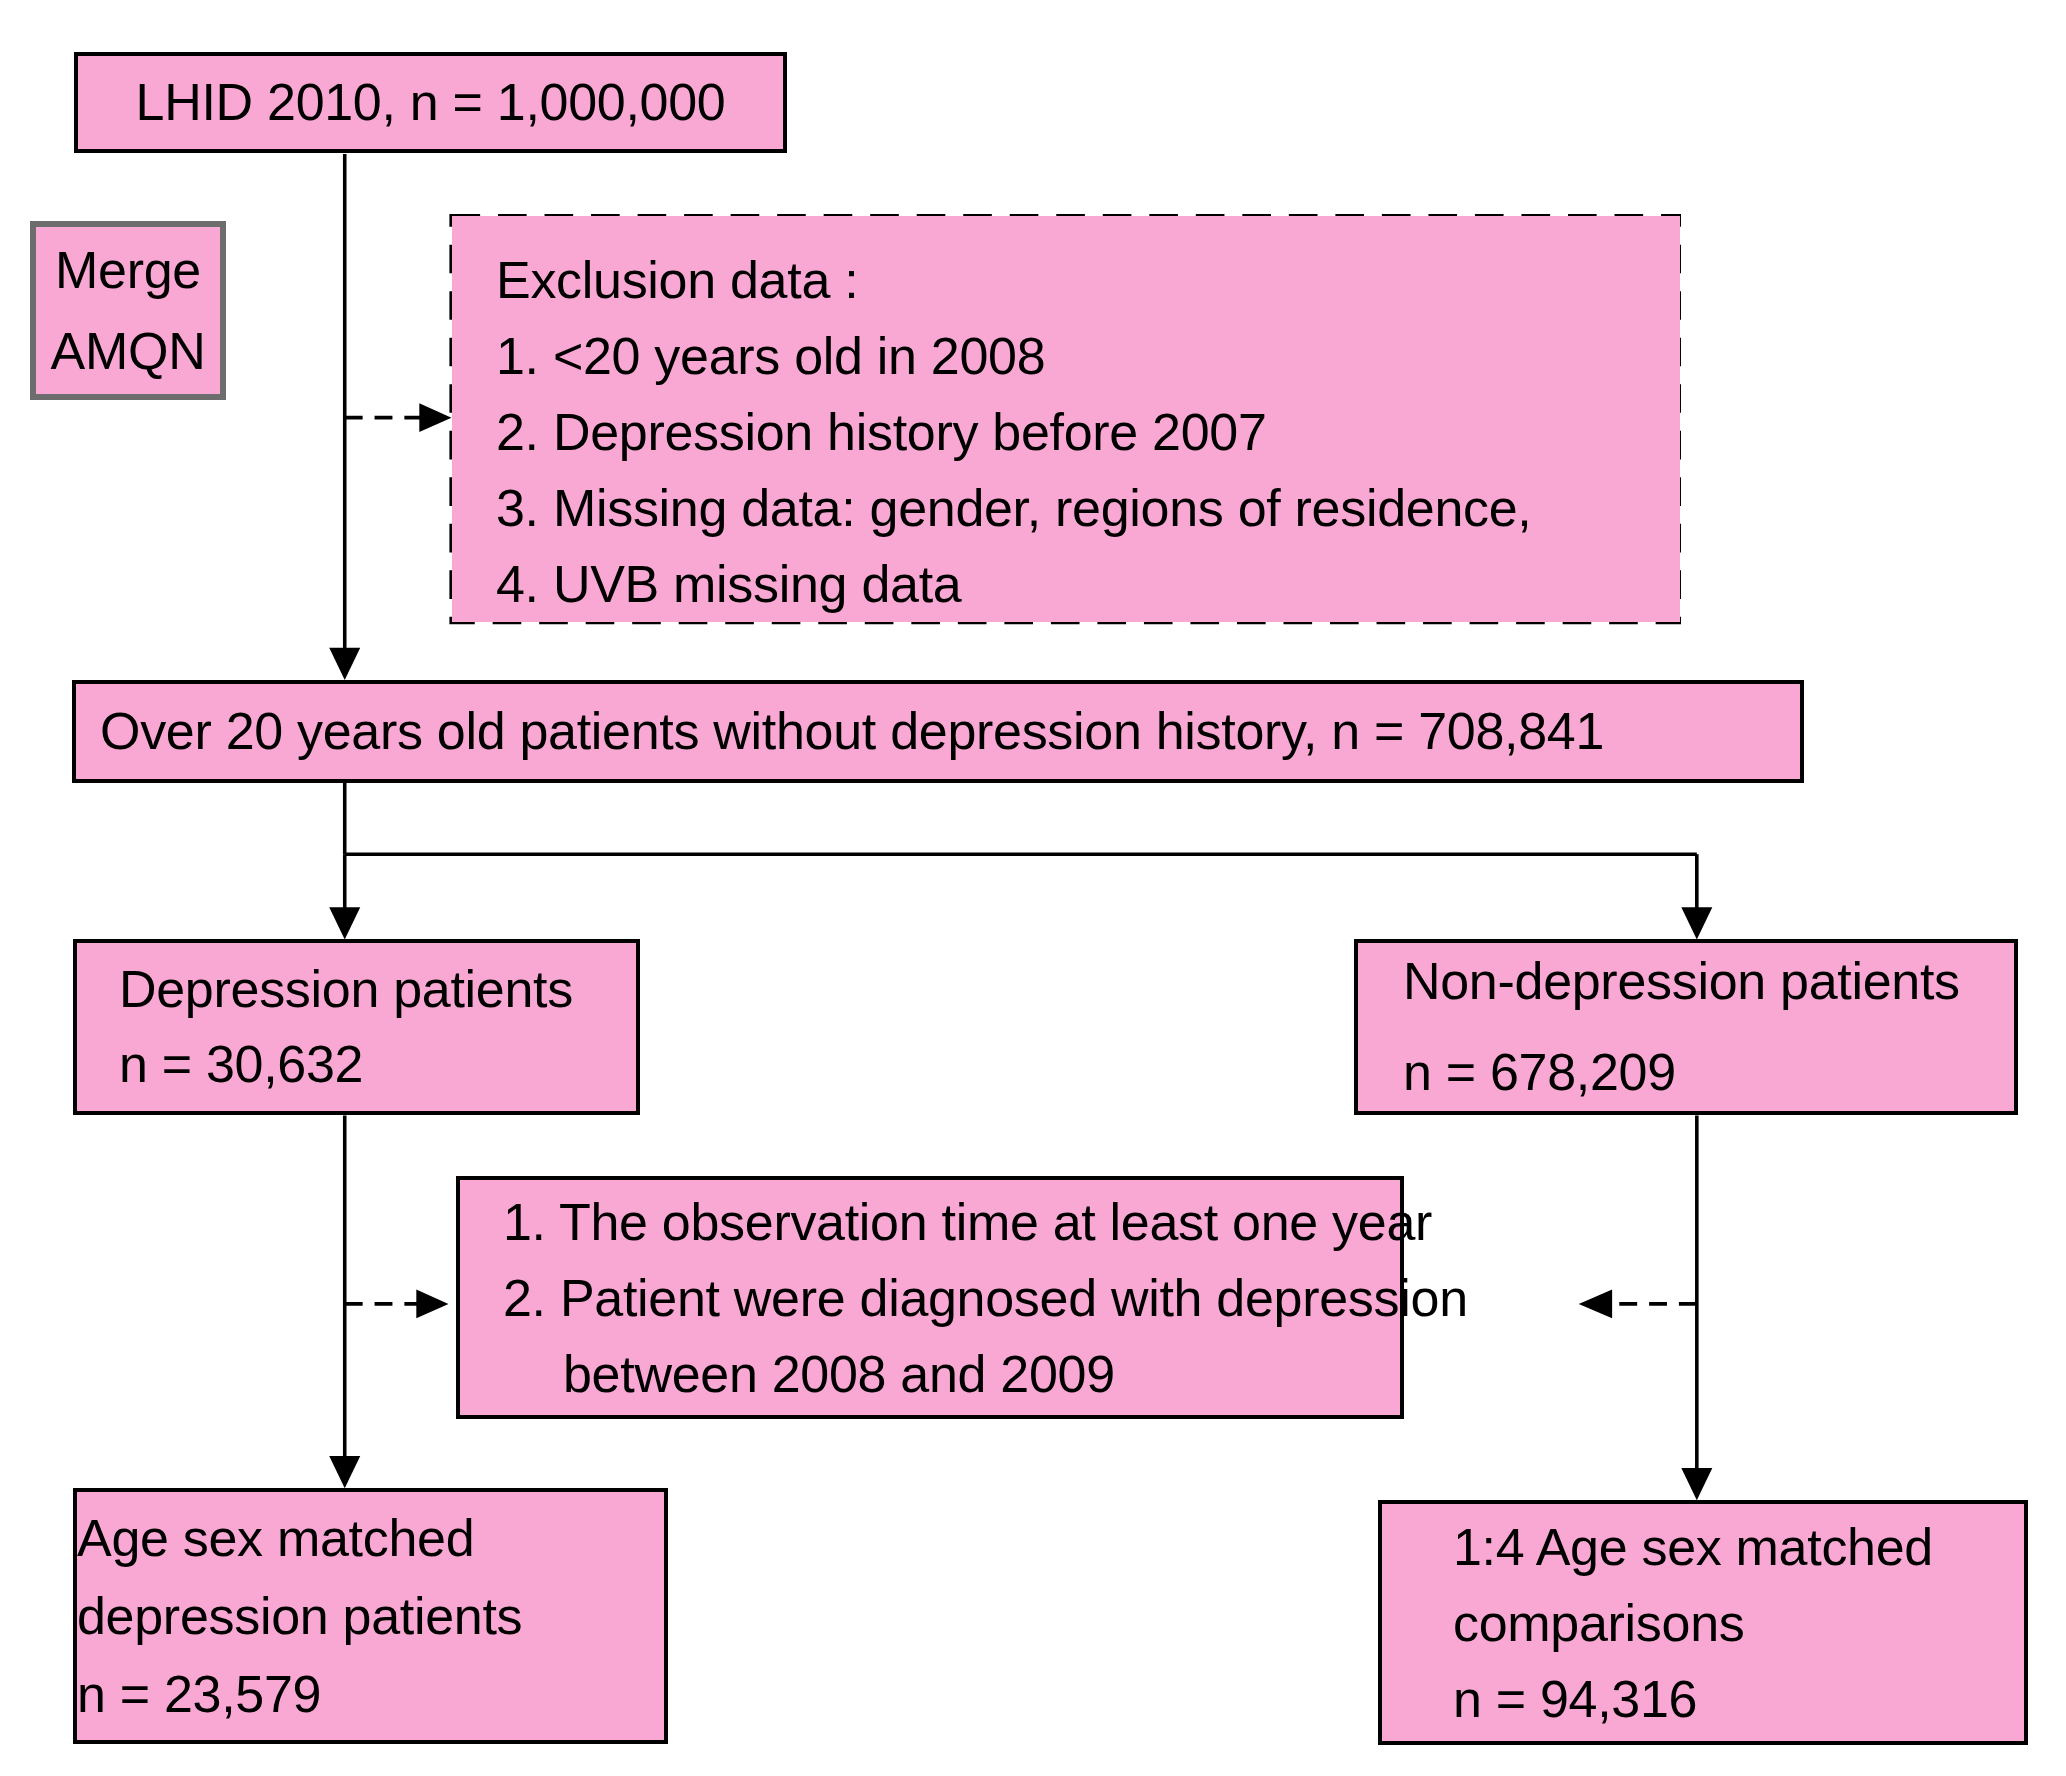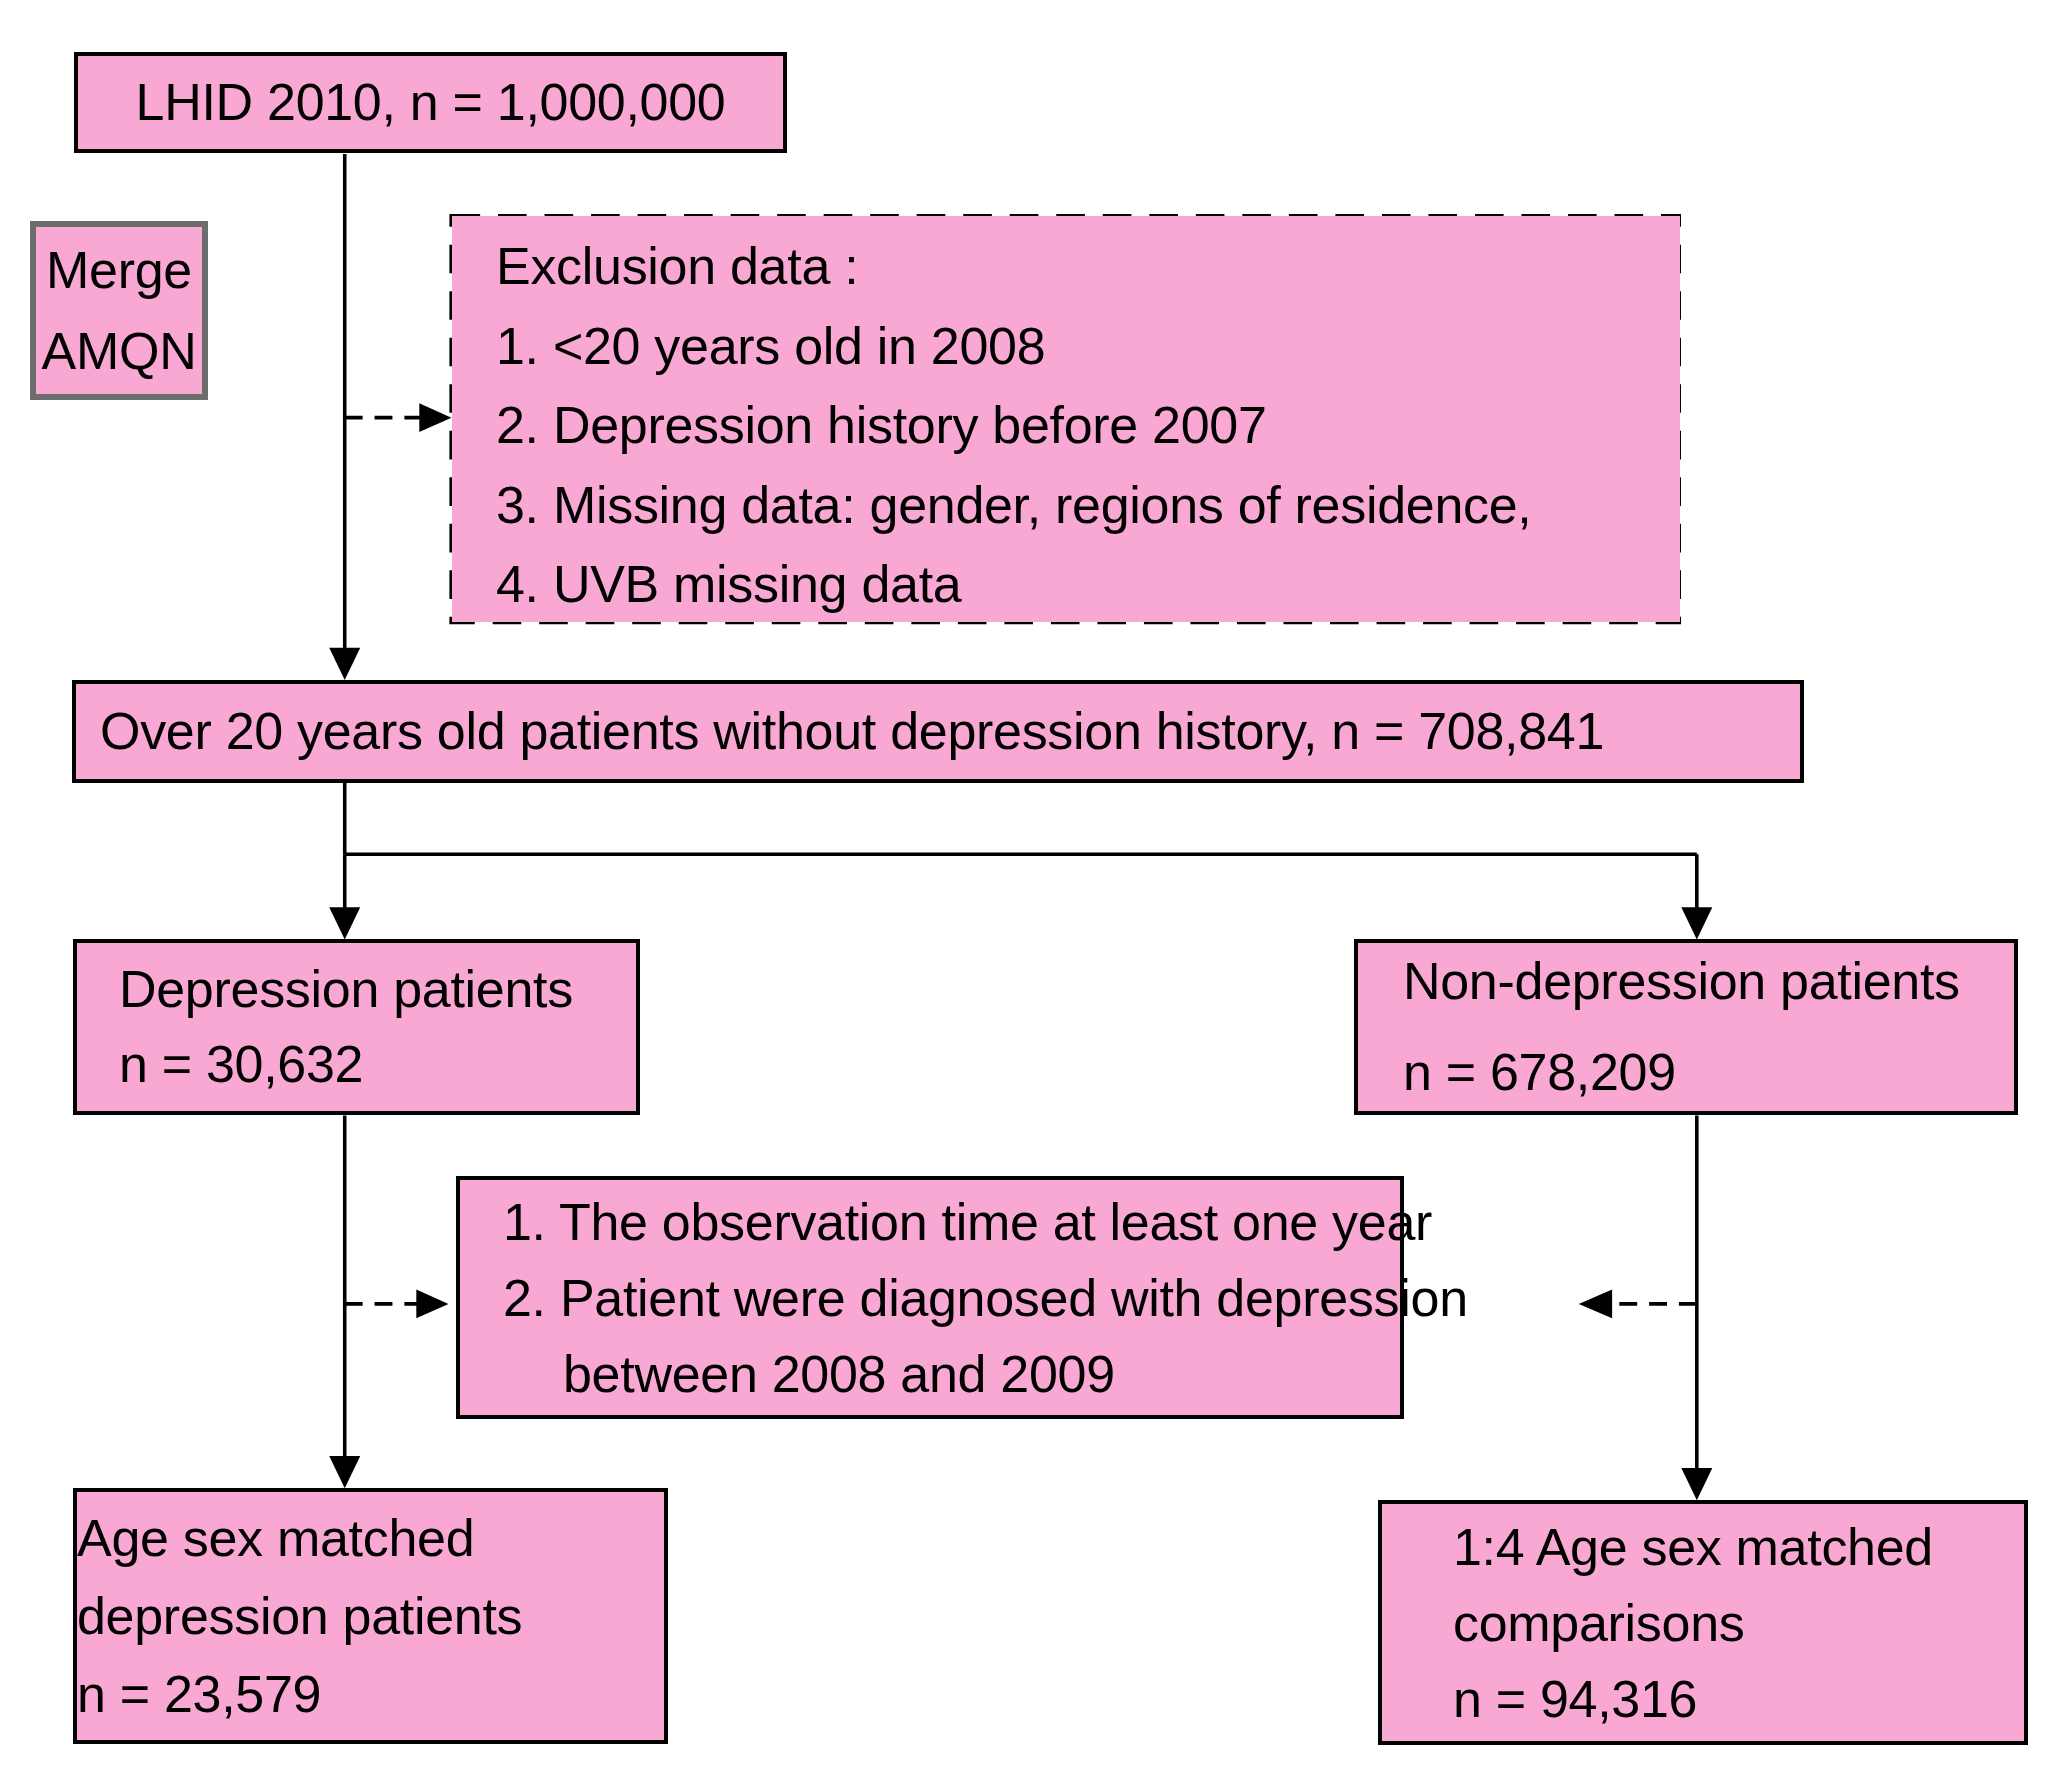--- a/index.html
+++ b/index.html
@@ -36,30 +36,30 @@
     line-height: 75px;
     white-space: nowrap;
   }
   .box .line { display: block; }
 
   .box-lhid {
     left: 74px; top: 52px; width: 713px; height: 101px;
     align-items: center;
   }
   .box-merge {
-    left: 30px; top: 221px; width: 178px; height: 179px;
+    left: 30px; top: 221px; width: 196px; height: 179px;
     border: 6px solid #6d6d6d;
     align-items: center;
     line-height: 81px;
   }
   .box-exclusion {
     left: 452px; top: 216px; width: 1228px; height: 406px;
     border: none;               
     padding: 12px 6px 0 44px;
-    justify-content: space-between;
+    justify-content: flex-end;
     line-height: 76px;
   }
   .box-over20 {
     left: 72px; top: 680px; width: 1732px; height: 103px;
     padding-left: 24px; padding-right: 6px;
   }
   .box-depression {
     left: 73px; top: 939px; width: 567px; height: 176px;
     padding-left: 42px;
   }

